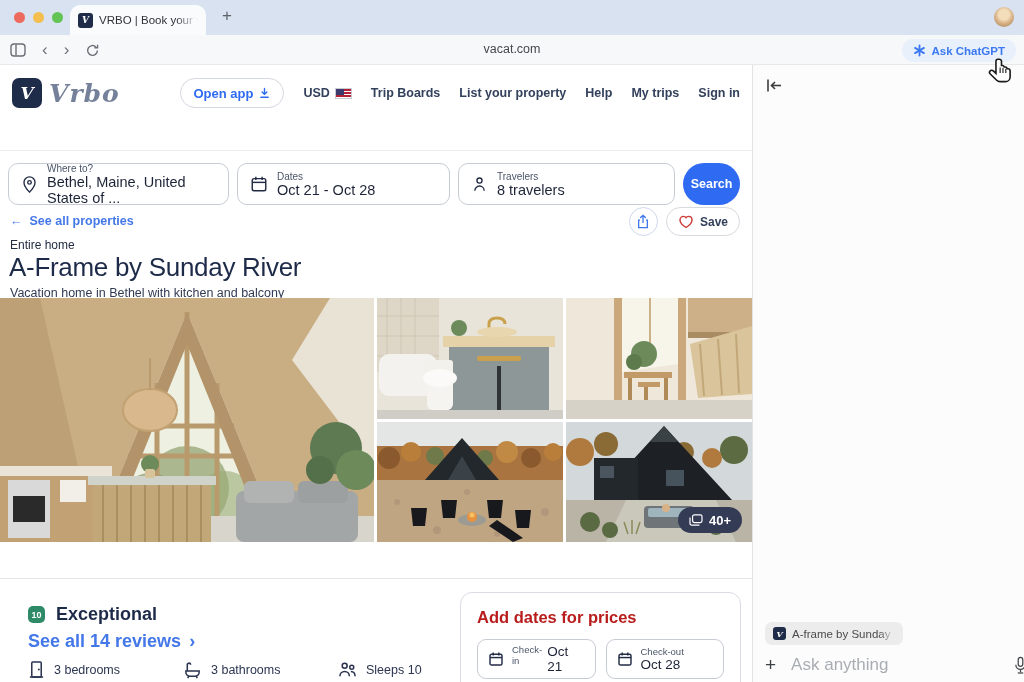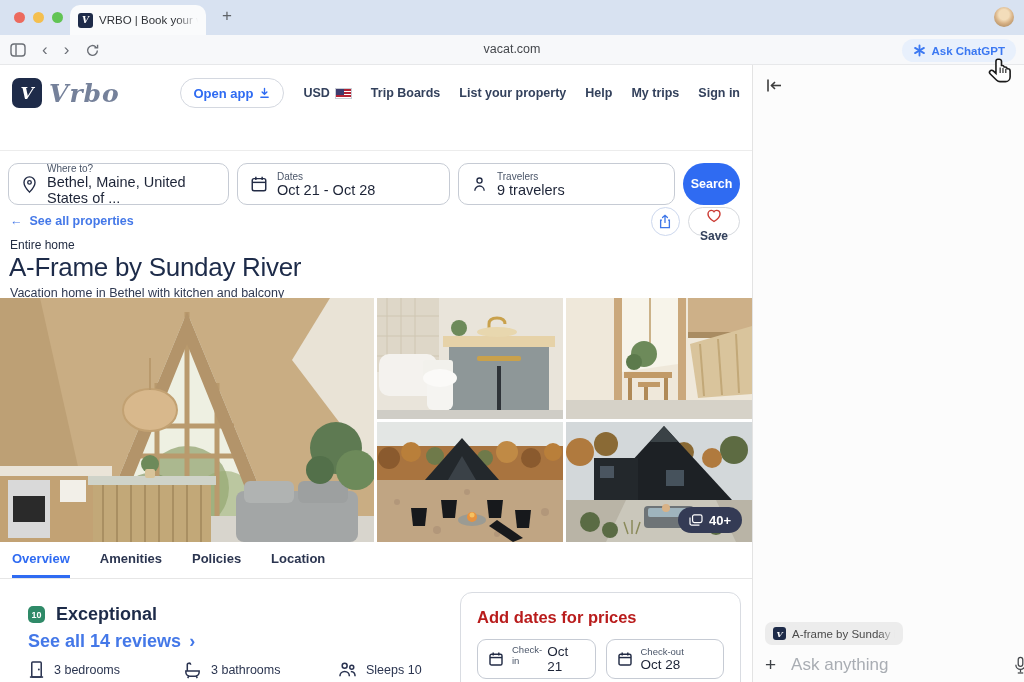--- a/index.html
+++ b/index.html
@@ -49,21 +49,21 @@
   .sfield .txt { display:flex; flex-direction:column; justify-content:center; }
   .sfield .lab { font-size:10px; color:#4a5568; }
   .sfield .val { font-size:14.5px; color:#1d2437; }
   .f-where{width:221px}.f-dates{width:213px}.f-trav{width:217px}
   .searchbtn { width:57px; height:42px; border-radius:21px; background:#2f6bf2; color:#fff; font-size:12.5px; font-weight:bold; display:flex; align-items:center; justify-content:center; border:none; }
 
   
   .backlink { position:absolute; left:10px; top:149px; display:flex; gap:7px; align-items:center; font-size:12.5px; color:#4478e8; font-weight:bold; }
   .shareactions { position:absolute; right:12px; top:142px; display:flex; gap:8px; align-items:center; }
   .sharebtn { width:29px; height:29px; border-radius:50%; border:1px solid #cdd8ee; background:#fff; display:flex; align-items:center; justify-content:center; }
-  .savebtn { height:29px; border:1px solid #d6d9de; border-radius:16px; background:#fff; display:flex; align-items:center; gap:6px; padding:0 11px; font-size:12px; color:#33415c; font-weight:bold;flex-direction:column; }
+  .savebtn { height:29px; border:1px solid #d6d9de; border-radius:16px; background:#fff; display:flex; align-items:center; gap:6px; padding:0 11px; font-size:12px; color:#33415c; font-weight:bold; }
 
   
   .ltype { position:absolute; left:10px; top:173px; font-size:12px; color:#232d43; }
   .ltitle { position:absolute; left:9px; top:187px; font-size:26px; font-weight:normal; color:#1d2b49; letter-spacing:-0.3px; }
   .lsub { position:absolute; left:10px; top:221px; font-size:12.5px; color:#303a52; }
 
   
   .gallery { position:absolute; left:0; top:233px; width:752px; height:244px; display:flex; gap:3px; }
   .gmain { width:374px; height:244px; }
   .ggrid { width:313px; display:grid; grid-template-columns:186px 186px; grid-template-rows:121px 120px; gap:3px; }
@@ -222,21 +222,21 @@
       </div>
       <div class="sfield f-trav">
         <span>
           <svg width="17" height="18" viewBox="0 0 20 20">
               <circle cx="10" cy="6" r="3" fill="none" stroke="#222b45" stroke-width="1.6"></circle>
               <path d="M4.5 18c0-3.2 2.4-5.6 5.5-5.6s5.5 2.4 5.5 5.6" fill="none" stroke="#222b45" stroke-width="1.6"></path>
             </svg>
         </span>
         <span class="txt">
           <span class="lab">Travelers</span>
-          <span class="val">9 travelers</span>
+          <span class="val">8 travelers</span>
         </span>
       </div>
       <button class="searchbtn">Search</button>
     </div>
 
     <div class="backlink">
       <span>←</span>
       <span>See all properties</span>
     </div>
     <div class="shareactions">
@@ -433,26 +433,20 @@
                   <rect x="4" y="1" width="11" height="9" rx="2" fill="none" stroke="#fff" stroke-width="1.4"></rect>
                   <path d="M12 13H3a2 2 0 0 1-2-2V4" fill="none" stroke="#fff" stroke-width="1.4"></path>
                 </svg>
             </span>
             <span>40+</span>
           </div>
         </div>
       </div>
     </div>
 
-    <div class="tabsrow">
-      <div class="ptab active">Overview</div>
-      <div class="ptab">Amenities</div>
-      <div class="ptab">Policies</div>
-      <div class="ptab">Location</div>
-    </div>
     <div class="tabs-divider"></div>
 
     <div class="ratingbadge">10</div>
     <div class="ratinglabel">Exceptional</div>
     <div class="reviewslink">
       <span>See all 14 reviews</span>
       <span>›</span>
     </div>
     <div class="facts">
       <div class="fact fact1">

